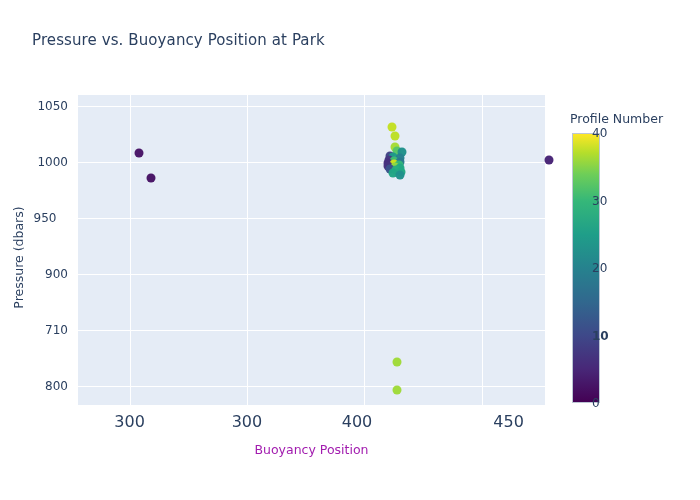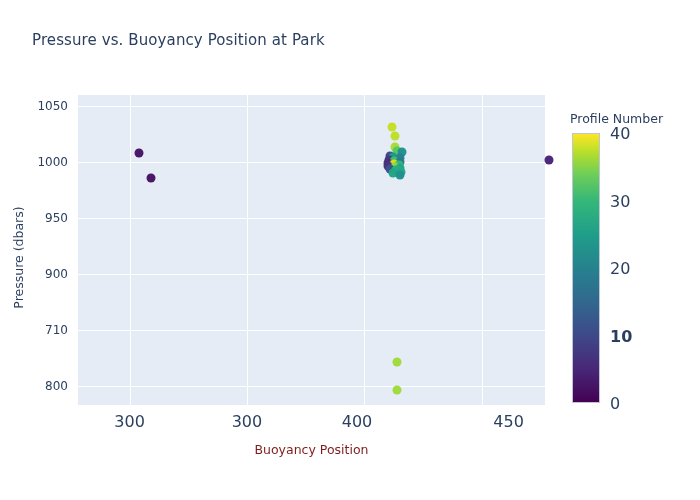--- a/index.html
+++ b/index.html
@@ -62,21 +62,21 @@
     width:46px;
     left:22px;
     white-space:nowrap;
   }
   .xtitle{
     position:absolute;
     left:78px; width:467px;
     top:442px;
     text-align:center;
     font-size:12.5px;
-    color:#7f1d1d;
+    color:#a21caf;
   }
   .ytitle{
     position:absolute;
     left:-82px; top:250px;
     width:200px;
     text-align:center;
     font-size:12.5px;
     color:#2a3f5f;
     transform:rotate(-90deg);
     transform-origin:center center;
@@ -104,22 +104,22 @@
       #31688e 37.5%,
       #26828e 50%,
       #1f9e89 62.5%,
       #35b779 75%,
       #6ece58 85%,
       #b5de2b 93%,
       #fde725 100%);
   }
   .cb-tick{
     position:absolute;
-    left:62px;
-    font-size:16px;
+    left:44px;
+    font-size:12px;
     color:#2a3f5f;
     transform:translateY(-50%);
     white-space:nowrap;
   }
 </style>
 </head>
 <body>
 
 <div id="root">
 
@@ -172,21 +172,21 @@
   <div id="xticks-layer">
       <div class="xtick" style="left: 129.628px;">300</div>
       <div class="xtick" style="left: 246.965px;">300</div>
       <div class="xtick" style="left: 357px;">400</div>
       <div class="xtick" style="left: 481.638px; margin-left: 27px;">450</div>
     </div>
   <div id="yticks-layer">
       <div class="ytick" style="top: 385.975px;">800</div>
       <div class="ytick" style="top: 330.018px;">710</div>
       <div class="ytick" style="top: 274.061px;">900</div>
-      <div class="ytick" style="top: 218.105px;">950</div>
+      <div class="ytick" style="top: 218.105px; text-align: center;">950</div>
       <div class="ytick" style="top: 162.148px;">1000</div>
       <div class="ytick" style="top: 106.191px;">1050</div>
     </div>
 
   <div class="xtitle">Buoyancy Position</div>
   <div class="ytitle">Pressure (dbars)</div>
 
   <div id="colorbar-group">
     <div class="cb-title">Profile Number</div>
     <div class="cb-bar"></div>

